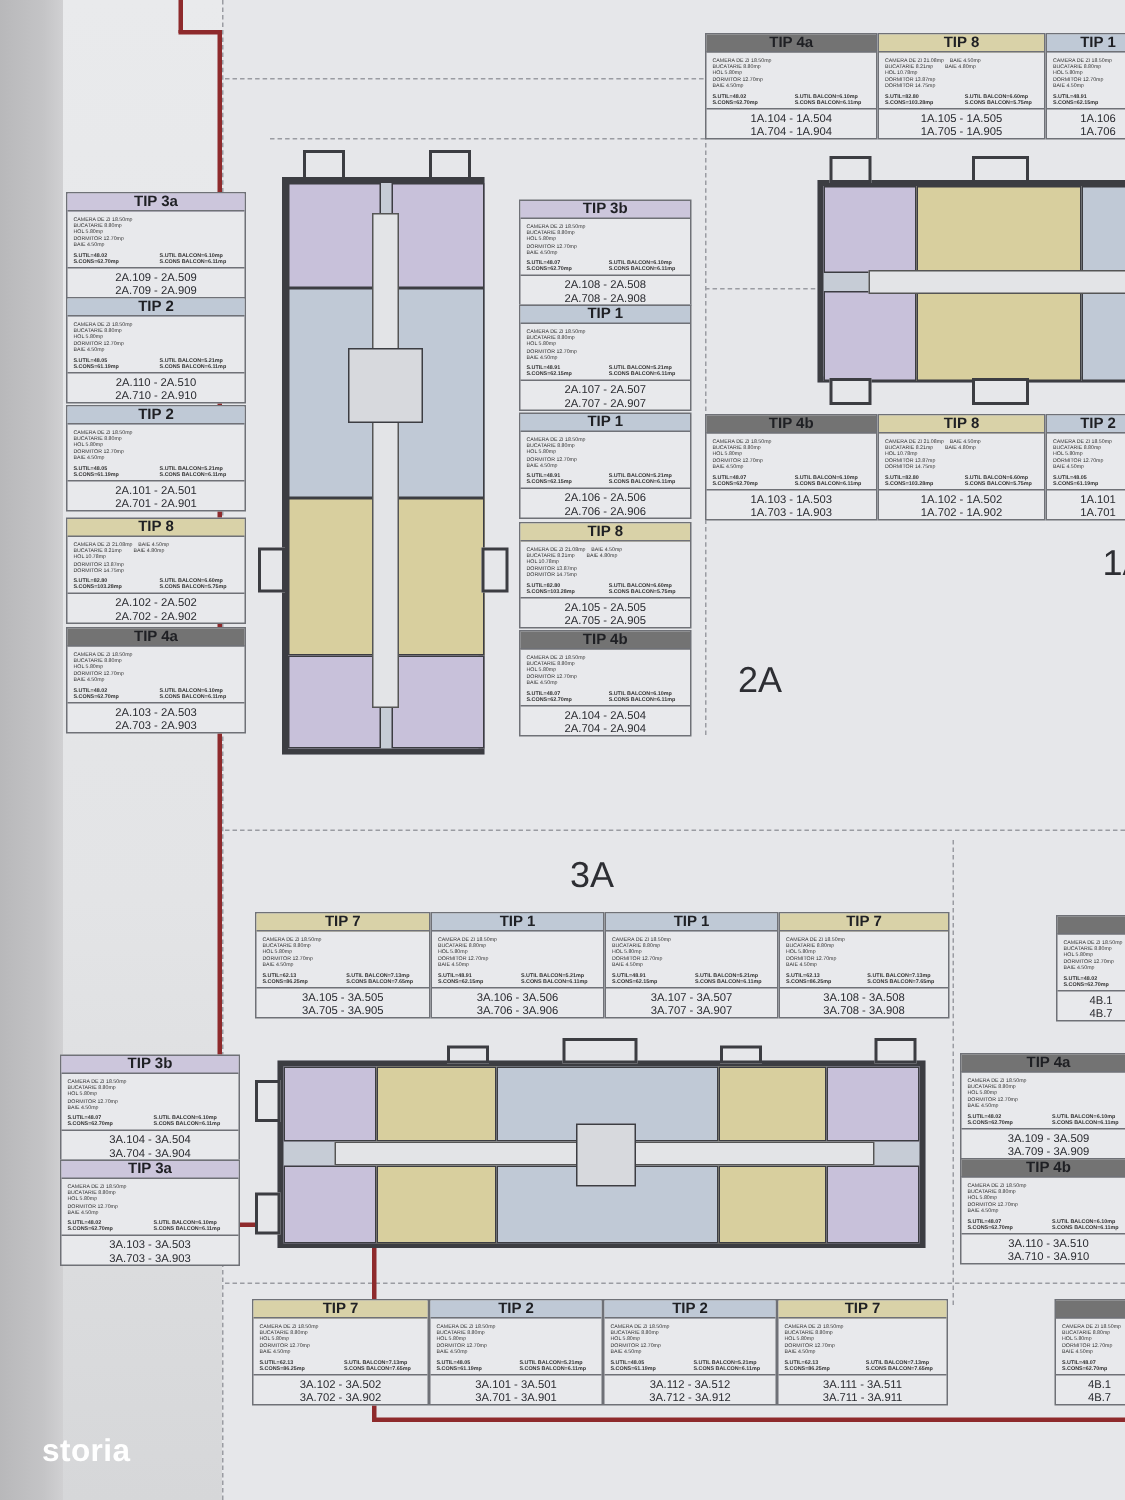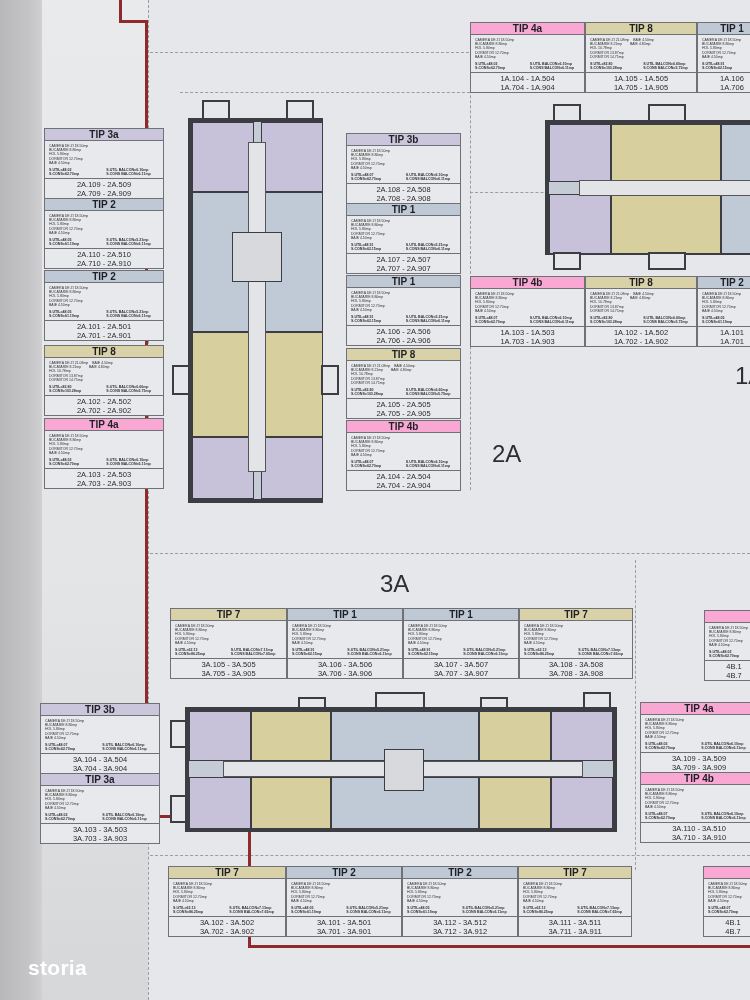--- a/index.html
+++ b/index.html
@@ -11,21 +11,21 @@
 .redline{position:absolute;background:#8e2a2c}
 .dash{position:absolute;border-top:1px dashed #9a9ca2}
 .dashv{position:absolute;border-left:1px dashed #9a9ca2}
 .card{position:absolute;background:#e8e9ec;border:1px solid #6f7177;font-family:"Liberation Sans",sans-serif}
 .card .hd{height:12px;font-size:10px;font-weight:bold;text-align:center;line-height:12px;color:#1f2024;border-bottom:1px solid #6f7177}
 .card .bd{position:relative;height:38px;border-bottom:1px solid #6f7177}
 .card .l{position:absolute;left:4px;top:3px;font-size:3.5px;line-height:4.2px;color:#333;white-space:pre}
 .card .s1{position:absolute;left:4px;top:27px;font-size:3.6px;line-height:4.4px;color:#333;white-space:pre;font-weight:bold}
 .card .s2{position:absolute;left:52%;top:27px;font-size:3.6px;line-height:4.4px;color:#333;white-space:pre;font-weight:bold}
 .card .rg{font-size:7.5px;text-align:center;line-height:9px;color:#2a2b30;padding-top:1px}
-.purple{background:#f9a8d4}
+.purple{background:#737373}
 .tan{background:#d9d2a8}
 .blue{background:#bfc9d6}
 .lav{background:#ccc6dc}
 .plan{position:absolute;border:4px solid #3c3d42;background:#c6ccd6}
 .corr{position:absolute;background:#e3e4e7;border:1px solid #555}
 .unit{position:absolute;border:1.5px solid #3c3d42}
 .up{background:#c8c1da}
 .ut{background:#d8cf9e}
 .ub{background:#c0c9d6}
 .bal{position:absolute;border:2px solid #3c3d42;background:#e6e7ea}

